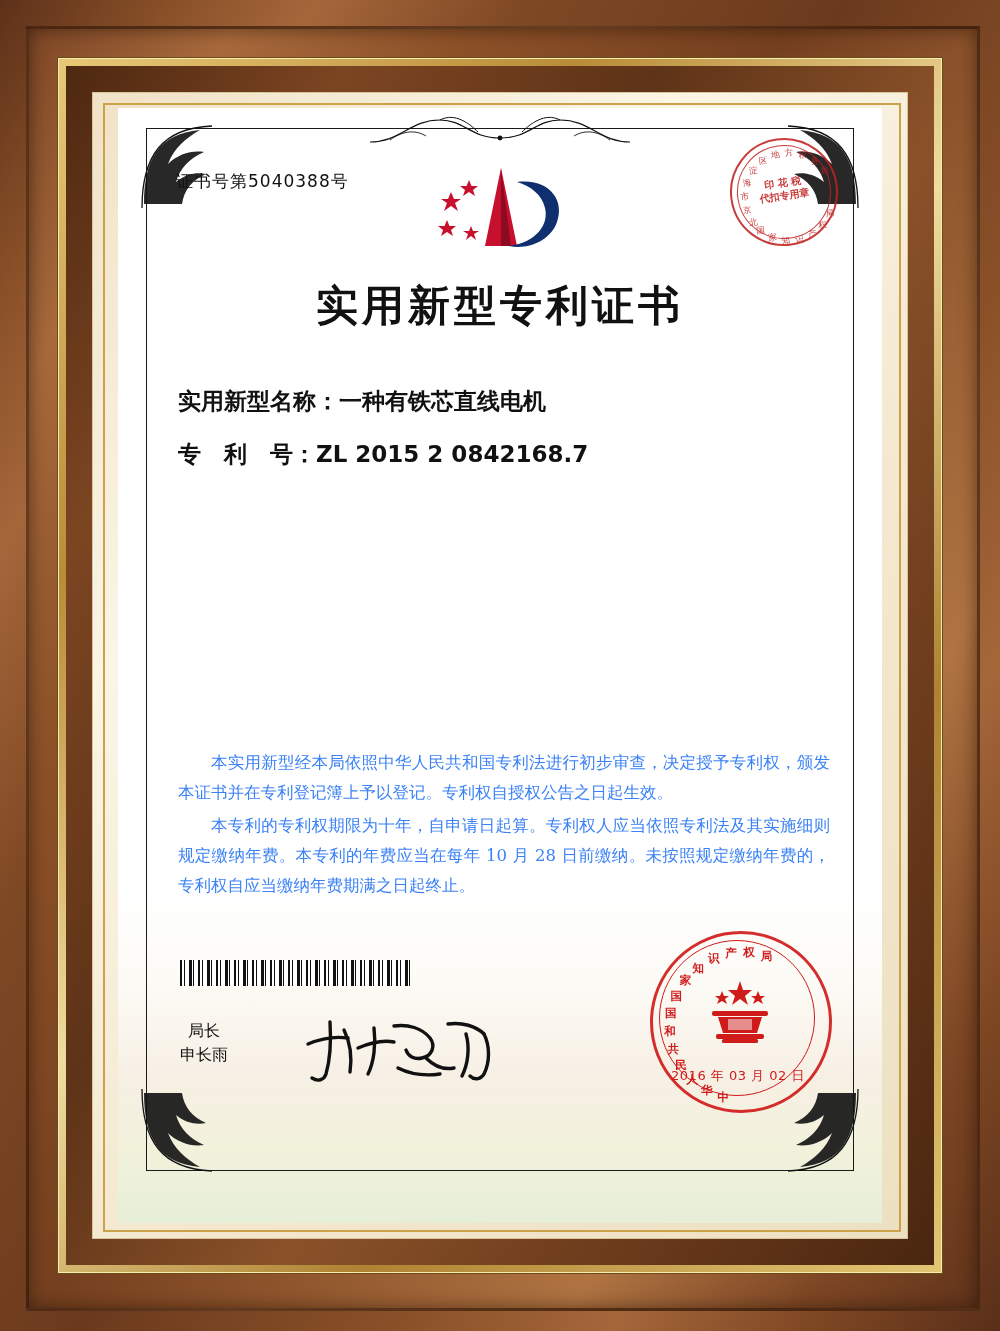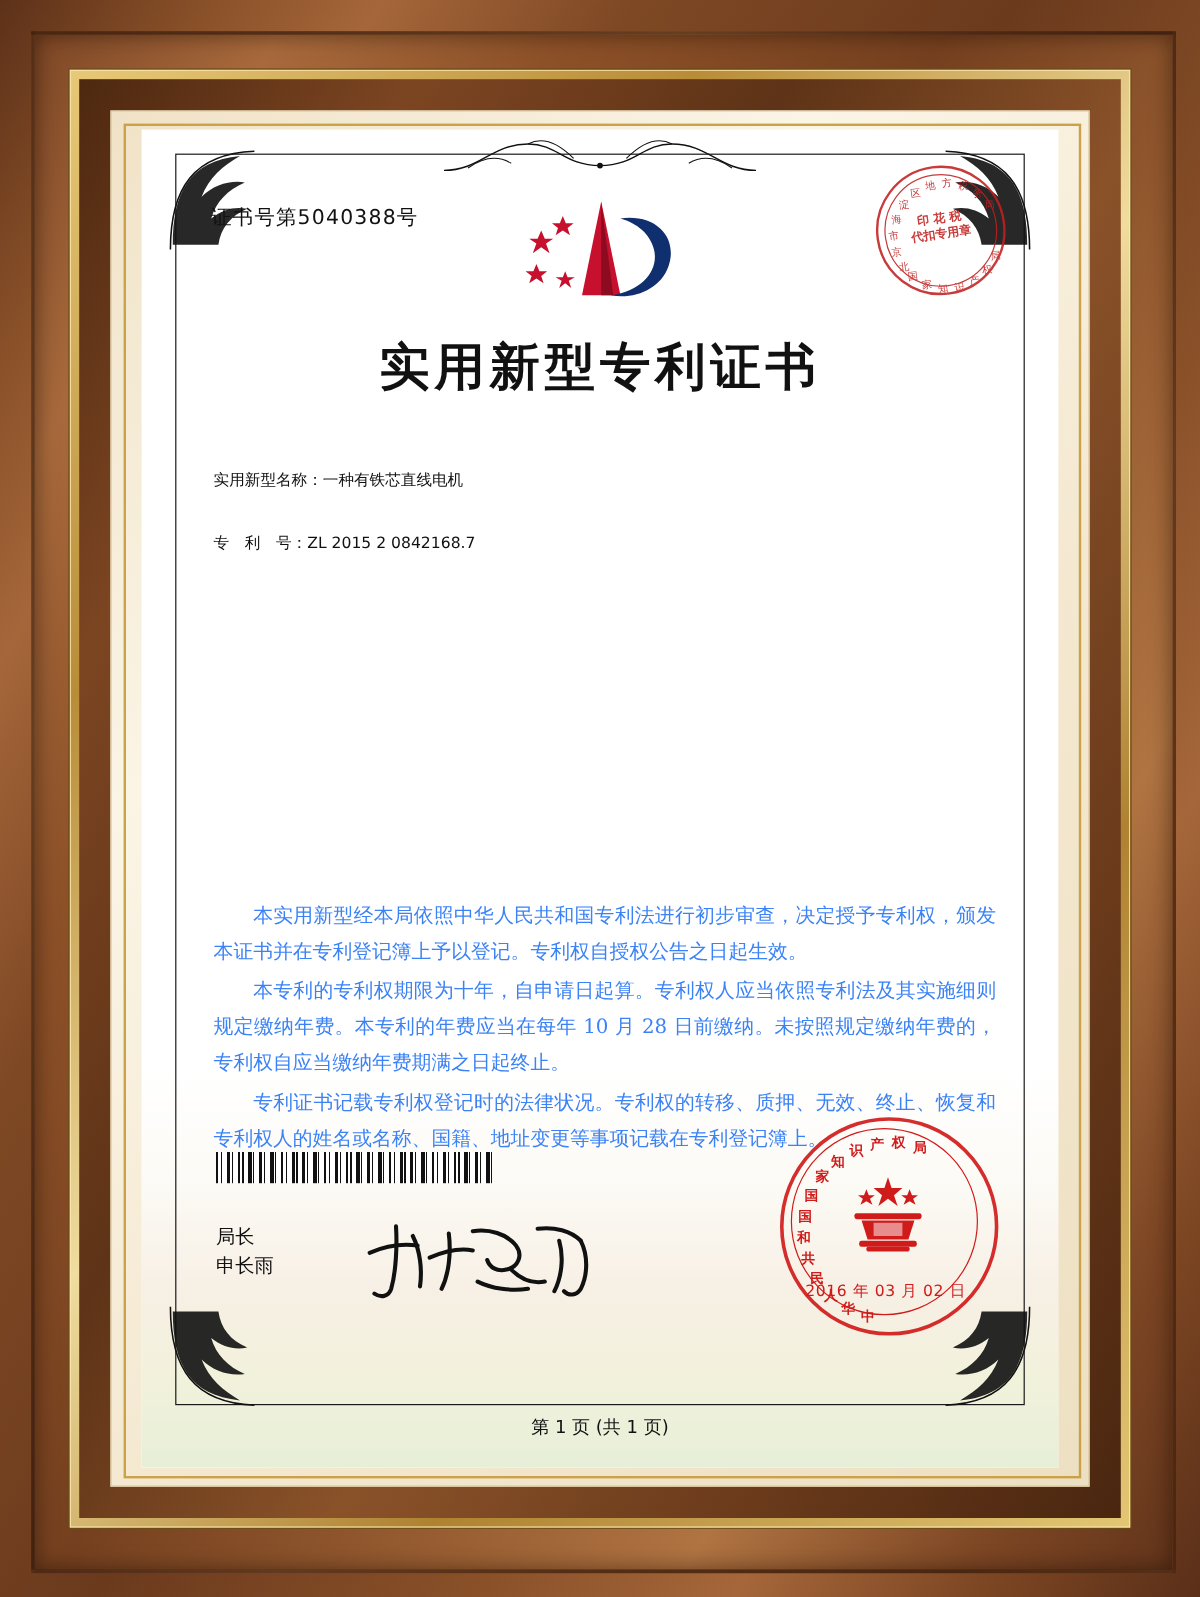--- a/index.html
+++ b/index.html
@@ -106,40 +106,41 @@
     width:150px;height:92px;
   }
   .title{
     position:absolute;left:0;right:0;top:170px;
     text-align:center;
     font-family:"DejaVu Serif","Liberation Serif",serif;
     font-size:42px;font-weight:bold;letter-spacing:4px;color:#111;
   }
   .fields{position:absolute;left:60px;top:282px;right:50px;}
   .field{
-    font-size:13px;color:#111;margin-bottom:31px;line-height:22px;
+    font-size:23px;color:#111;margin-bottom:31px;line-height:22px;
     font-family:"DejaVu Sans","Liberation Sans",sans-serif;
+    font-weight:bold;
   }
   .field .lbl{letter-spacing:0px;}
   .body-text{
     position:absolute;left:60px;right:52px;top:640px;
     font-size:16.5px;line-height:30px;color:#3b82f6;text-align:justify;
     font-family:"DejaVu Serif","Liberation Serif",serif;
   }
   .body-text p{margin:0 0 3px 0;text-indent:33px;}
   
   .barcode{
     position:absolute;left:62px;top:852px;width:230px;height:26px;
     background:
       repeating-linear-gradient(90deg,
         #111 0 2px, #fff 2px 4px, #111 4px 5px, #fff 5px 9px,
         #111 9px 12px, #fff 12px 13px, #111 13px 14px, #fff 14px 18px);
   }
   .sig-block{position:absolute;left:62px;top:912px;}
-  .sig-label{font-size:16px;color:#111;line-height:24px;font-family:Liberation Mono, monospace;}
+  .sig-label{font-size:16px;color:#111;line-height:24px;font-family:Liberation Mono, monospace;text-align:center;}
   .signature{
     position:absolute;left:180px;top:900px;width:210px;height:80px;
   }
   
   .seal{
     position:absolute;right:52px;bottom:112px;width:180px;height:180px;
   }
   .seal-circle{
     position:absolute;left:0;top:0;width:176px;height:176px;
     border:3px solid #d01b1b;border-radius:50%;
@@ -259,21 +260,20 @@
           <span class="lbl">实用新型名称：</span><span>一种有铁芯直线电机</span>
         </div>
         <div class="field">
           <span class="lbl">专　利　号：</span><span>ZL 2015 2 0842168.7</span>
         </div>
       </div>
 
       <div class="body-text">
         <p>本实用新型经本局依照中华人民共和国专利法进行初步审查，决定授予专利权，颁发本证书并在专利登记簿上予以登记。专利权自授权公告之日起生效。</p>
         <p>本专利的专利权期限为十年，自申请日起算。专利权人应当依照专利法及其实施细则规定缴纳年费。本专利的年费应当在每年 10 月 28 日前缴纳。未按照规定缴纳年费的，专利权自应当缴纳年费期满之日起终止。</p>
-        <p>专利证书记载专利权登记时的法律状况。专利权的转移、质押、无效、终止、恢复和专利权人的姓名或名称、国籍、地址变更等事项记载在专利登记簿上。</p>
       </div>
 
       <div class="barcode"></div>
 
       <div class="sig-block">
         <div class="sig-label">局长</div>
         <div class="sig-label">申长雨</div>
       </div>
 
       <svg class="signature" viewBox="0 0 210 80">
@@ -319,16 +319,15 @@
             <rect x="10" y="32" width="56" height="5" rx="2"></rect>
             <path d="M16 38 h44 l-5 16 h-34 z"></path>
             <rect x="14" y="55" width="48" height="5" rx="2"></rect>
             <rect x="20" y="60" width="36" height="4" rx="1.5"></rect>
             <rect x="26" y="40" width="24" height="11" fill="#fff" opacity=".5"></rect>
           </g>
         </svg>
         <div class="seal-date">2016 年 03 月 02 日</div>
       </div>
 
-      <div class="page-no">第 1 页 (共 1 页)</div>
     </div>
   </div>
 </div>
 
 </body></html>

